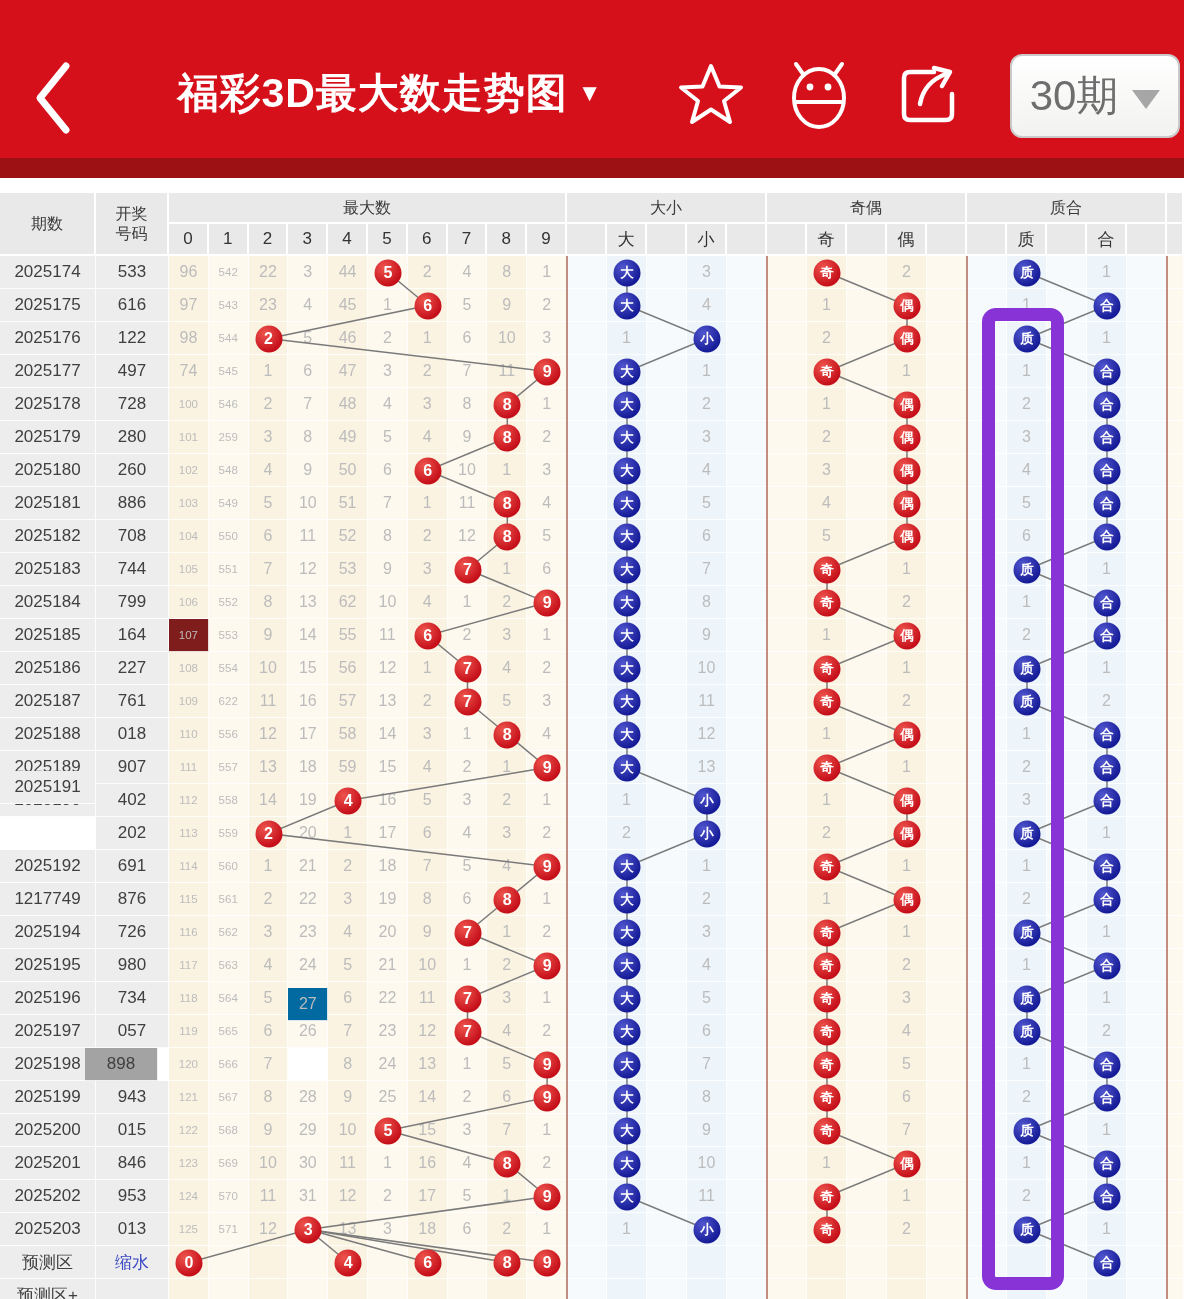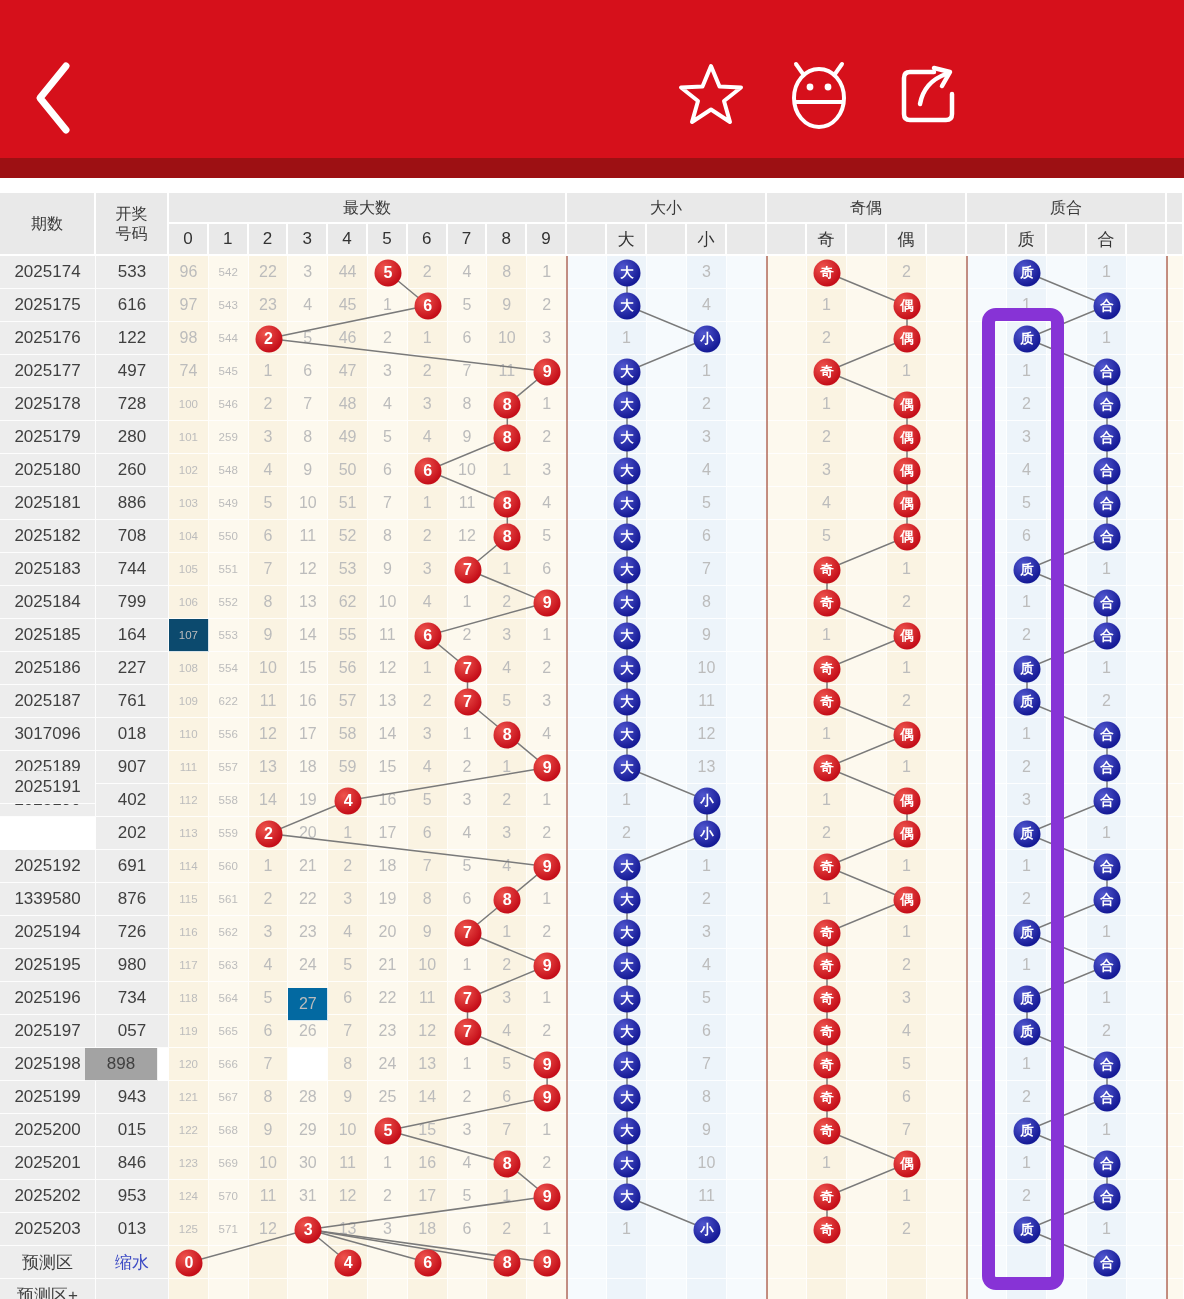--- a/index.html
+++ b/index.html
@@ -43,37 +43,44 @@
 </style>
 </head>
 <body>
 
 <div id="app">
 
   <div class="topbar">
     <svg class="backbtn" viewBox="0 0 48 80">
       <polyline points="36,8 10,40 36,72" fill="none" stroke="#fff" stroke-width="7" stroke-linecap="round" stroke-linejoin="round"></polyline>
     </svg>
+    <div class="apptitle">
+      <span>福彩3D最大数走势图</span><span class="titlecaret">▼</span>
+    </div>
     <svg class="hicon" style="left:676px" viewBox="0 0 70 70">
       <path d="M35 6 L43.5 26.5 L65 27.5 L48 41 L54 62 L35 49.5 L16 62 L22 41 L5 27.5 L26.5 26.5 Z" fill="none" stroke="#fff" stroke-width="4" stroke-linejoin="round"></path>
     </svg>
     <svg class="hicon" style="left:784px" viewBox="0 0 70 70">
       <ellipse cx="35" cy="38" rx="25" ry="29" fill="none" stroke="#fff" stroke-width="4"></ellipse>
       <line x1="35" y1="38" x2="35" y2="38"></line>
       <line x1="10" y1="42" x2="60" y2="42" stroke="#fff" stroke-width="4"></line>
       <line x1="19" y1="14" x2="12" y2="4" stroke="#fff" stroke-width="4" stroke-linecap="round"></line>
       <line x1="51" y1="14" x2="58" y2="4" stroke="#fff" stroke-width="4" stroke-linecap="round"></line>
       <circle cx="26" cy="27" r="3.4" fill="#fff"></circle>
       <circle cx="44" cy="27" r="3.4" fill="#fff"></circle>
     </svg>
     <svg class="hicon" style="left:894px" viewBox="0 0 70 70">
       <path d="M40 12 H16 Q10 12 10 18 V54 Q10 60 16 60 H52 Q58 60 58 54 V34" fill="none" stroke="#fff" stroke-width="4.5" stroke-linecap="round"></path>
       <path d="M26 44 Q30 22 52 14" fill="none" stroke="#fff" stroke-width="4.5" stroke-linecap="round"></path>
       <path d="M40 8 L56 12 L48 26" fill="none" stroke="#fff" stroke-width="4.5" stroke-linecap="round" stroke-linejoin="round"></path>
     </svg>
+    <div class="periodbtn">
+      <span class="lbl">30期</span>
+      <span class="tri"></span>
+    </div>
   </div>
   <div class="topstrip"></div>
 
   <div id="chart-area">
       <div class="cell hd" style="left: 0px; top: 193px; width: 96px; height: 63px; background: rgb(233, 233, 233);">期数</div>
       <div class="cell hd" style="left: 96px; top: 193px; width: 73px; height: 63px; background: rgb(233, 233, 233);">开奖
 号码</div>
       <div class="cell hd" style="left: 169px; top: 193px; width: 398px; height: 31px; background: rgb(233, 233, 233);">最大数</div>
       <div class="cell hd" style="left: 567px; top: 193px; width: 200px; height: 31px; background: rgb(233, 233, 233);">大小</div>
       <div class="cell hd" style="left: 767px; top: 193px; width: 200px; height: 31px; background: rgb(233, 233, 233);">奇偶</div>
@@ -408,21 +415,21 @@
       <div class="cell" style="left: 887px; top: 586px; width: 40px; height: 33px; background: rgb(250, 243, 226);">2</div>
       <div class="cell" style="left: 927px; top: 586px; width: 40px; height: 33px; background: rgb(253, 249, 238);"></div>
       <div class="cell" style="left: 967px; top: 586px; width: 40px; height: 33px; background: rgb(246, 250, 253);"></div>
       <div class="cell" style="left: 1007px; top: 586px; width: 40px; height: 33px; background: rgb(237, 244, 250);">1</div>
       <div class="cell" style="left: 1047px; top: 586px; width: 40px; height: 33px; background: rgb(246, 250, 253);"></div>
       <div class="cell" style="left: 1087px; top: 586px; width: 40px; height: 33px; background: rgb(237, 244, 250);"></div>
       <div class="cell" style="left: 1127px; top: 586px; width: 40px; height: 33px; background: rgb(246, 250, 253);"></div>
       <div class="cell" style="left: 1167px; top: 586px; width: 17px; height: 33px; background: rgb(253, 249, 238);"></div>
       <div class="cell pt" style="left: 0px; top: 619px; width: 96px; height: 33px; background: rgb(237, 237, 237);">2025185</div>
       <div class="cell pt" style="left: 96px; top: 619px; width: 73px; height: 33px; background: rgb(237, 237, 237);">164</div>
-      <div class="cell m3" style="left: 169px; top: 619px; width: 39.8px; height: 33px; background: #0c4a6e;">107</div>
+      <div class="cell m3" style="left: 169px; top: 619px; width: 39.8px; height: 33px; background: #7f1d1d;">107</div>
       <div class="cell m3" style="left: 208.8px; top: 619px; width: 39.8px; height: 33px; background: rgb(253, 249, 238);">553</div>
       <div class="cell" style="left: 248.6px; top: 619px; width: 39.8px; height: 33px; background: rgb(250, 243, 226);">9</div>
       <div class="cell" style="left: 288.4px; top: 619px; width: 39.8px; height: 33px; background: rgb(253, 249, 238);">14</div>
       <div class="cell" style="left: 328.2px; top: 619px; width: 39.8px; height: 33px; background: rgb(250, 243, 226);">55</div>
       <div class="cell" style="left: 368px; top: 619px; width: 39.8px; height: 33px; background: rgb(253, 249, 238);">11</div>
       <div class="cell" style="left: 407.8px; top: 619px; width: 39.8px; height: 33px; background: rgb(250, 243, 226);"></div>
       <div class="cell" style="left: 447.6px; top: 619px; width: 39.8px; height: 33px; background: rgb(253, 249, 238);">2</div>
       <div class="cell" style="left: 487.4px; top: 619px; width: 39.8px; height: 33px; background: rgb(250, 243, 226);">3</div>
       <div class="cell" style="left: 527.2px; top: 619px; width: 39.8px; height: 33px; background: rgb(253, 249, 238);">1</div>
       <div class="cell" style="left: 567px; top: 619px; width: 40px; height: 33px; background: rgb(246, 250, 253);"></div>
@@ -490,21 +497,21 @@
       <div class="cell" style="left: 807px; top: 685px; width: 40px; height: 33px; background: rgb(250, 243, 226);"></div>
       <div class="cell" style="left: 847px; top: 685px; width: 40px; height: 33px; background: rgb(253, 249, 238);"></div>
       <div class="cell" style="left: 887px; top: 685px; width: 40px; height: 33px; background: rgb(250, 243, 226);">2</div>
       <div class="cell" style="left: 927px; top: 685px; width: 40px; height: 33px; background: rgb(253, 249, 238);"></div>
       <div class="cell" style="left: 967px; top: 685px; width: 40px; height: 33px; background: rgb(246, 250, 253);"></div>
       <div class="cell" style="left: 1007px; top: 685px; width: 40px; height: 33px; background: rgb(237, 244, 250);"></div>
       <div class="cell" style="left: 1047px; top: 685px; width: 40px; height: 33px; background: rgb(246, 250, 253);"></div>
       <div class="cell" style="left: 1087px; top: 685px; width: 40px; height: 33px; background: rgb(237, 244, 250);">2</div>
       <div class="cell" style="left: 1127px; top: 685px; width: 40px; height: 33px; background: rgb(246, 250, 253);"></div>
       <div class="cell" style="left: 1167px; top: 685px; width: 17px; height: 33px; background: rgb(253, 249, 238);"></div>
-      <div class="cell pt" style="left: 0px; top: 718px; width: 96px; height: 33px; background: rgb(237, 237, 237);">3017096</div>
+      <div class="cell pt" style="left: 0px; top: 718px; width: 96px; height: 33px; background: rgb(237, 237, 237);">2025188</div>
       <div class="cell pt" style="left: 96px; top: 718px; width: 73px; height: 33px; background: rgb(237, 237, 237);">018</div>
       <div class="cell m3" style="left: 169px; top: 718px; width: 39.8px; height: 33px; background: rgb(250, 243, 226);">110</div>
       <div class="cell m3" style="left: 208.8px; top: 718px; width: 39.8px; height: 33px; background: rgb(253, 249, 238);">556</div>
       <div class="cell" style="left: 248.6px; top: 718px; width: 39.8px; height: 33px; background: rgb(250, 243, 226);">12</div>
       <div class="cell" style="left: 288.4px; top: 718px; width: 39.8px; height: 33px; background: rgb(253, 249, 238);">17</div>
       <div class="cell" style="left: 328.2px; top: 718px; width: 39.8px; height: 33px; background: rgb(250, 243, 226);">58</div>
       <div class="cell" style="left: 368px; top: 718px; width: 39.8px; height: 33px; background: rgb(253, 249, 238);">14</div>
       <div class="cell" style="left: 407.8px; top: 718px; width: 39.8px; height: 33px; background: rgb(250, 243, 226);">3</div>
       <div class="cell" style="left: 447.6px; top: 718px; width: 39.8px; height: 33px; background: rgb(253, 249, 238);">1</div>
       <div class="cell" style="left: 487.4px; top: 718px; width: 39.8px; height: 33px; background: rgb(250, 243, 226);"></div>
@@ -630,21 +637,21 @@
       <div class="cell" style="left: 807px; top: 850px; width: 40px; height: 33px; background: rgb(250, 243, 226);"></div>
       <div class="cell" style="left: 847px; top: 850px; width: 40px; height: 33px; background: rgb(253, 249, 238);"></div>
       <div class="cell" style="left: 887px; top: 850px; width: 40px; height: 33px; background: rgb(250, 243, 226);">1</div>
       <div class="cell" style="left: 927px; top: 850px; width: 40px; height: 33px; background: rgb(253, 249, 238);"></div>
       <div class="cell" style="left: 967px; top: 850px; width: 40px; height: 33px; background: rgb(246, 250, 253);"></div>
       <div class="cell" style="left: 1007px; top: 850px; width: 40px; height: 33px; background: rgb(237, 244, 250);">1</div>
       <div class="cell" style="left: 1047px; top: 850px; width: 40px; height: 33px; background: rgb(246, 250, 253);"></div>
       <div class="cell" style="left: 1087px; top: 850px; width: 40px; height: 33px; background: rgb(237, 244, 250);"></div>
       <div class="cell" style="left: 1127px; top: 850px; width: 40px; height: 33px; background: rgb(246, 250, 253);"></div>
       <div class="cell" style="left: 1167px; top: 850px; width: 17px; height: 33px; background: rgb(253, 249, 238);"></div>
-      <div class="cell pt" style="left: 0px; top: 883px; width: 96px; height: 33px; background: rgb(237, 237, 237);">1339580</div>
+      <div class="cell pt" style="left: 0px; top: 883px; width: 96px; height: 33px; background: rgb(237, 237, 237);">1217749</div>
       <div class="cell pt" style="left: 96px; top: 883px; width: 73px; height: 33px; background: rgb(237, 237, 237);">876</div>
       <div class="cell m3" style="left: 169px; top: 883px; width: 39.8px; height: 33px; background: rgb(250, 243, 226);">115</div>
       <div class="cell m3" style="left: 208.8px; top: 883px; width: 39.8px; height: 33px; background: rgb(253, 249, 238);">561</div>
       <div class="cell" style="left: 248.6px; top: 883px; width: 39.8px; height: 33px; background: rgb(250, 243, 226);">2</div>
       <div class="cell" style="left: 288.4px; top: 883px; width: 39.8px; height: 33px; background: rgb(253, 249, 238);">22</div>
       <div class="cell" style="left: 328.2px; top: 883px; width: 39.8px; height: 33px; background: rgb(250, 243, 226);">3</div>
       <div class="cell" style="left: 368px; top: 883px; width: 39.8px; height: 33px; background: rgb(253, 249, 238);">19</div>
       <div class="cell" style="left: 407.8px; top: 883px; width: 39.8px; height: 33px; background: rgb(250, 243, 226);">8</div>
       <div class="cell" style="left: 447.6px; top: 883px; width: 39.8px; height: 33px; background: rgb(253, 249, 238);">6</div>
       <div class="cell" style="left: 487.4px; top: 883px; width: 39.8px; height: 33px; background: rgb(250, 243, 226);"></div>

